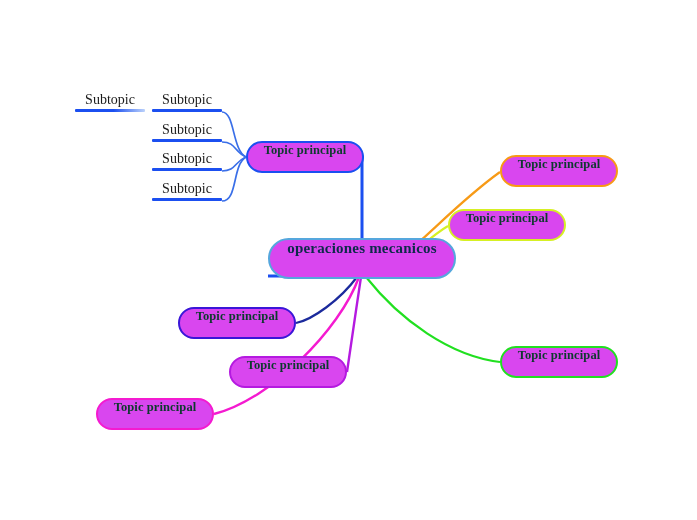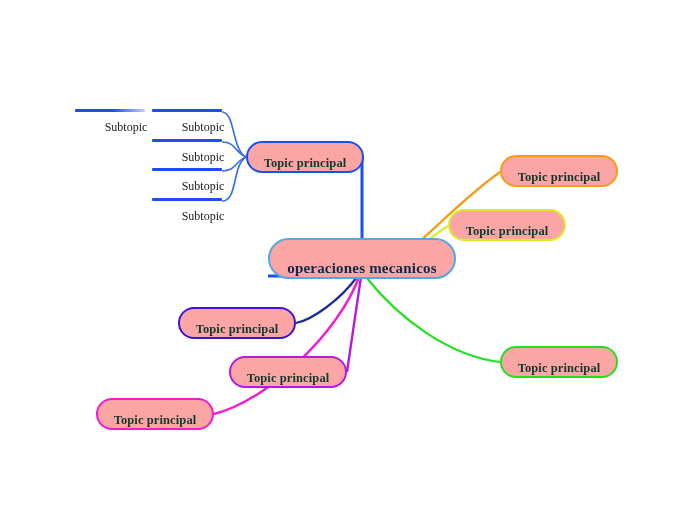--- a/index.html
+++ b/index.html
@@ -16,26 +16,26 @@
   }
   #canvas {
     position: absolute;
     left: 0; top: 0;
     width: 697px;
     height: 520px;
   }
   .node {
     position: absolute;
     box-sizing: border-box;
-    background: #fca5a5;
+    background: #d946ef;
     border-style: solid;
     border-width: 2px;
     border-radius: 22px;
     display: flex;
-    align-items: flex-end;
+    align-items: flex-start;
     justify-content: center;
     font-family: "Liberation Serif", serif;
     font-weight: bold;
     white-space: nowrap;
     z-index: 5;
   }
   .node-label {
     font-family: "Liberation Serif", serif;
     font-weight: bold;
   }
@@ -46,30 +46,29 @@
   .topic {
     font-size: 12.5px;
     letter-spacing: 0.1px;
   }
   .subtopic {
     position: absolute;
     z-index: 4;
   }
   .subtopic-label {
     position: absolute;
-    left: 16px;
+    left: 0;
     top: 0;
     width: 100%;
     text-align: center;
     font-family: "Liberation Serif", serif;
-    font-size: 12px;
+    font-size: 14px;
     color: #1a1a1a;
     font-weight: normal;
     line-height: 11px;
-    margin-top: 28px;
   }
   .subtopic-rule {
     position: absolute;
     left: 0;
     width: 100%;
     height: 3px;
     border-radius: 1px;
   }
 </style>
 </head>

